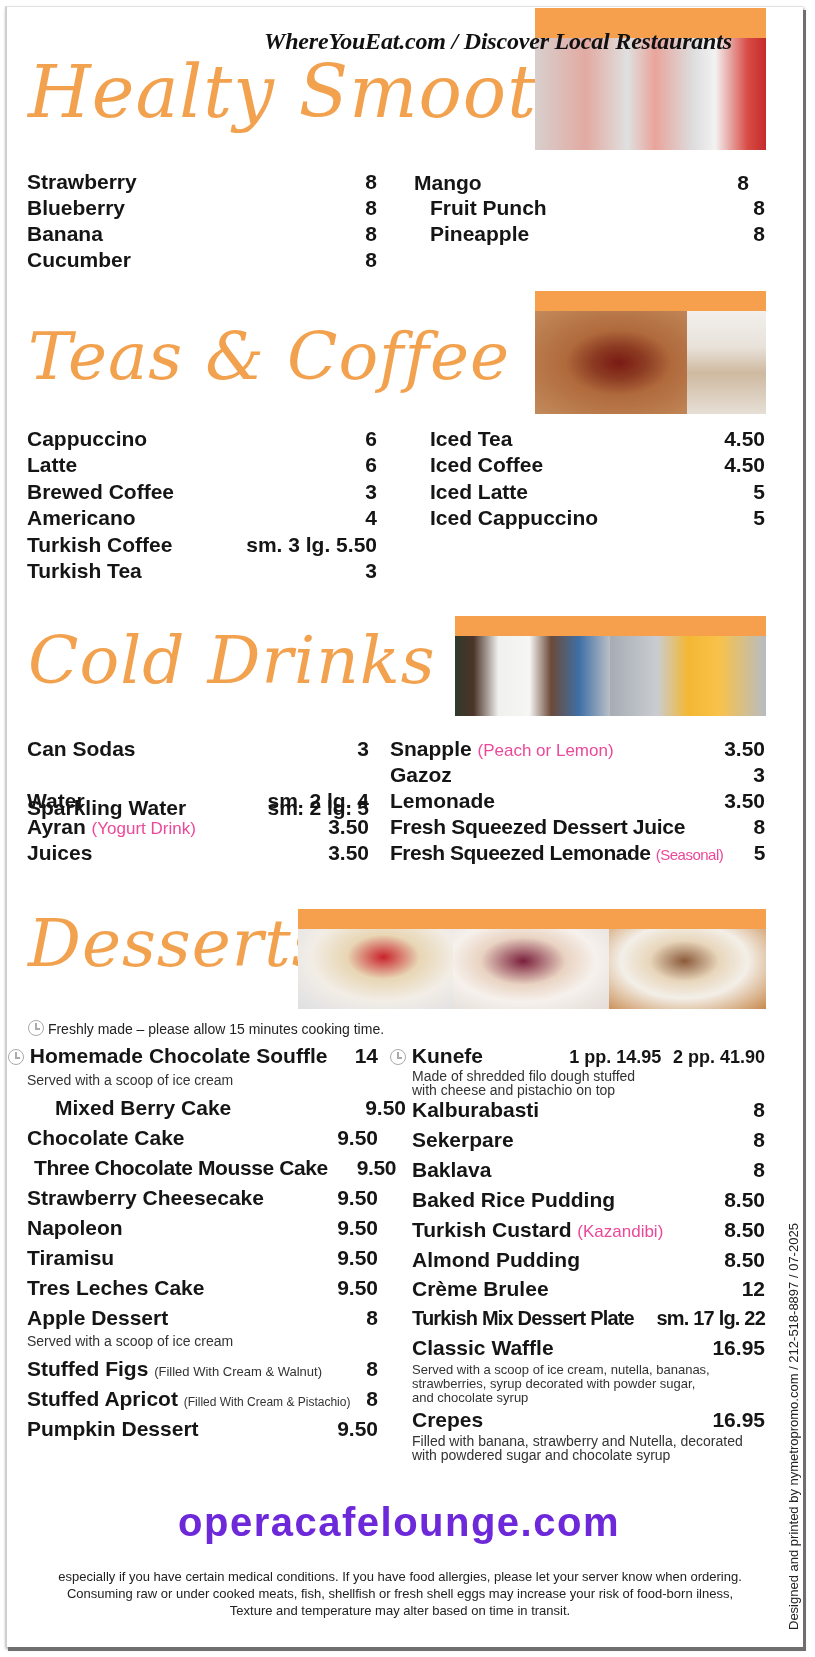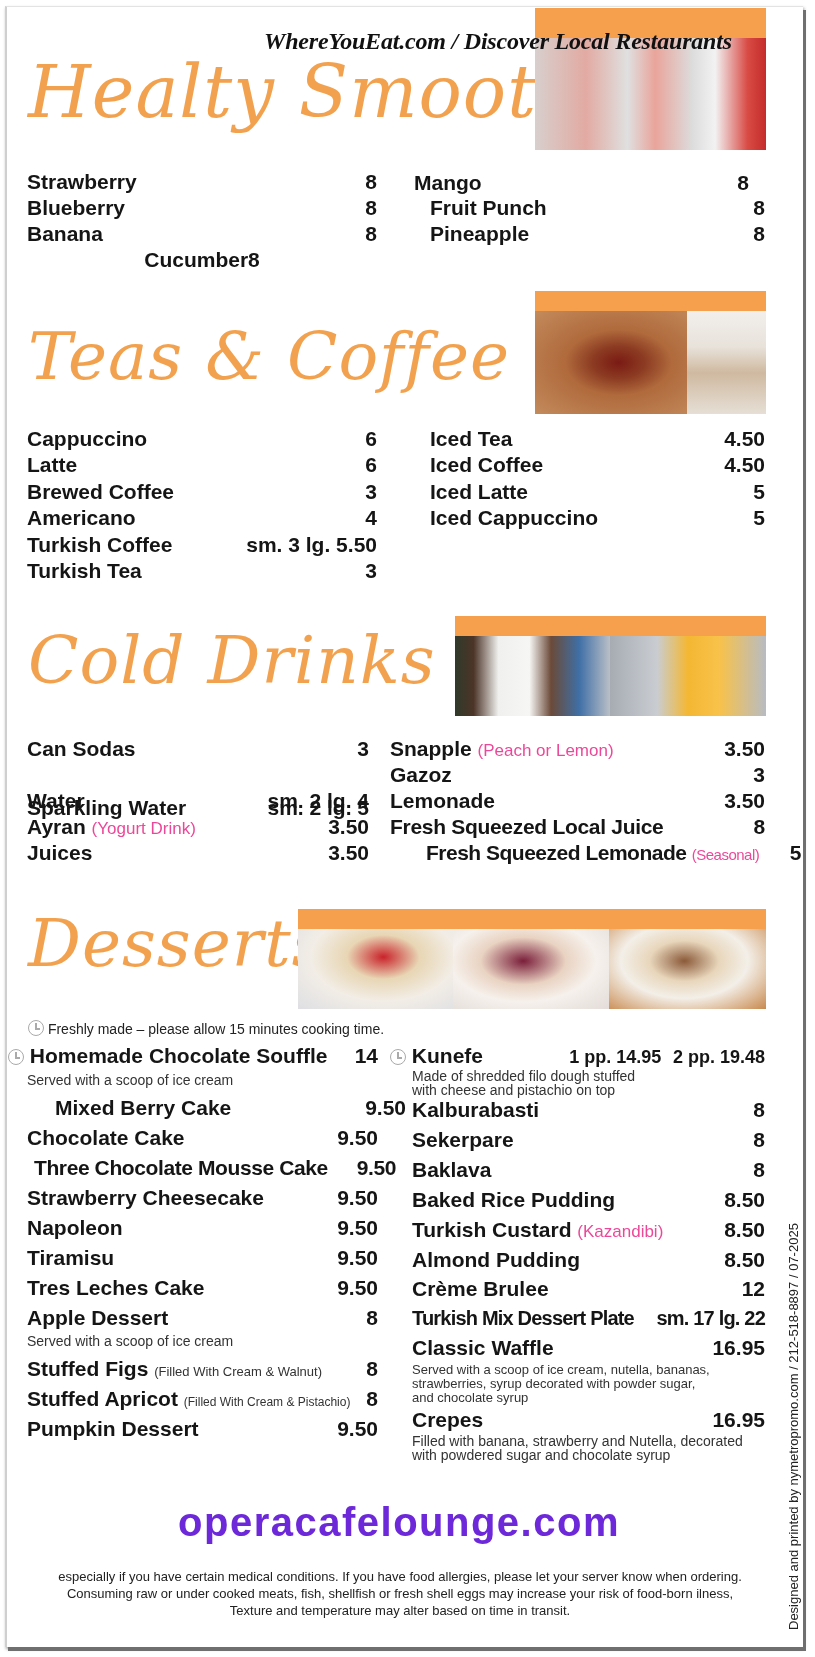--- a/index.html
+++ b/index.html
@@ -65,21 +65,21 @@
     <span class="price">8</span>
   </div>
 <div class="item" style="left:27px;top:196px;width:350px;">
     <span>Blueberry</span>
     <span class="price">8</span>
   </div>
 <div class="item" style="left:27px;top:222px;width:350px;">
     <span>Banana</span>
     <span class="price">8</span>
   </div>
-<div class="item" style="left:27px;top:248px;width:350px;justify-content:center;">
+<div class="item" style="left:27px;top:248px;width:350px;">
     <span>Cucumber</span>
     <span class="price">8</span>
   </div>
 
 <div class="item" style="left:414px;top:170px;width:335px;align-items:center;">
     <span>Mango</span>
     <span class="price">8</span>
   </div>
 <div class="item" style="left:430px;top:196px;width:335px;">
     <span>Fruit Punch</span>
@@ -173,24 +173,24 @@
   </div>
 <div class="item" style="left:390px;top:763px;width:375px;">
     <span>Gazoz</span>
     <span class="price">3</span>
   </div>
 <div class="item" style="left:390px;top:789px;width:375px;">
     <span>Lemonade</span>
     <span class="price">3.50</span>
   </div>
 <div class="item" style="left:390px;top:815px;width:375px;letter-spacing:-0.3px;">
-    <span>Fresh Squeezed Local Juice</span>
-    <span class="price">8</span>
-  </div>
-<div class="item" style="left:390px;top:841px;width:375px;letter-spacing:-0.5px;margin-left:36px;">
+    <span>Fresh Squeezed Dessert Juice</span>
+    <span class="price">8</span>
+  </div>
+<div class="item" style="left:390px;top:841px;width:375px;letter-spacing:-0.5px;">
     <span><span>Fresh Squeezed Lemonade</span> <span class="note" style="font-size:15px;">(Seasonal)</span></span>
     <span class="price">5</span>
   </div>
 
 <div class="script-title" style="left:28px;top:905px;font-size:66px;">Desserts</div>
 <div class="photo" style="left:298px;top:909px;width:468px;height:100px;">
   <div class="bar" style="height:20px;"></div>
   <div class="img" style="left:0;top:20px;width:155px;height:80px;background:radial-gradient(ellipse at 55% 35%,#c9232b 0%,#e8d6b4 30%,#f2ede6 60%,#dedfe3 100%);"></div>
   <div class="img" style="left:155px;top:20px;width:156px;height:80px;background:radial-gradient(ellipse at 45% 40%,#7a1f3b 0%,#e9d3c2 35%,#f6f1ec 60%,#e3dcd8 100%);"></div>
   <div class="img" style="left:311px;top:20px;width:157px;height:80px;background:radial-gradient(ellipse at 48% 40%,#8b5a3a 0%,#e8d6bb 30%,#f3efe8 55%,#c8894d 100%);"></div>
@@ -244,21 +244,21 @@
     <span><span>Stuffed Apricot</span> <span class="note-sm" style="font-size:12px;">(Filled With Cream &amp; Pistachio)</span></span>
     <span class="price">8</span>
   </div>
 <div class="item" style="left:27px;top:1417px;width:351px;">
     <span>Pumpkin Dessert</span>
     <span class="price">9.50</span>
   </div>
 
 <div class="item" style="left:390px;top:1044px;width:375px;">
     <span><span class="clock"></span> <span>Kunefe</span></span>
-    <span><span style="font-size:18px;">1 pp. 14.95</span>&nbsp;&nbsp;<span style="font-size:18px;">2 pp. 19.48</span></span>
+    <span><span style="font-size:18px;">1 pp. 14.95</span>&nbsp;&nbsp;<span style="font-size:18px;">2 pp. 41.90</span></span>
   </div>
 <div class="desc" style="left:412px;top:1069px;">Made of shredded filo dough stuffed</div>
 <div class="desc" style="left:412px;top:1083px;">with cheese and pistachio on top</div>
 <div class="item" style="left:412px;top:1098px;width:353px;">
     <span>Kalburabasti</span>
     <span class="price">8</span>
   </div>
 <div class="item" style="left:412px;top:1128px;width:353px;">
     <span>Sekerpare</span>
     <span class="price">8</span>

